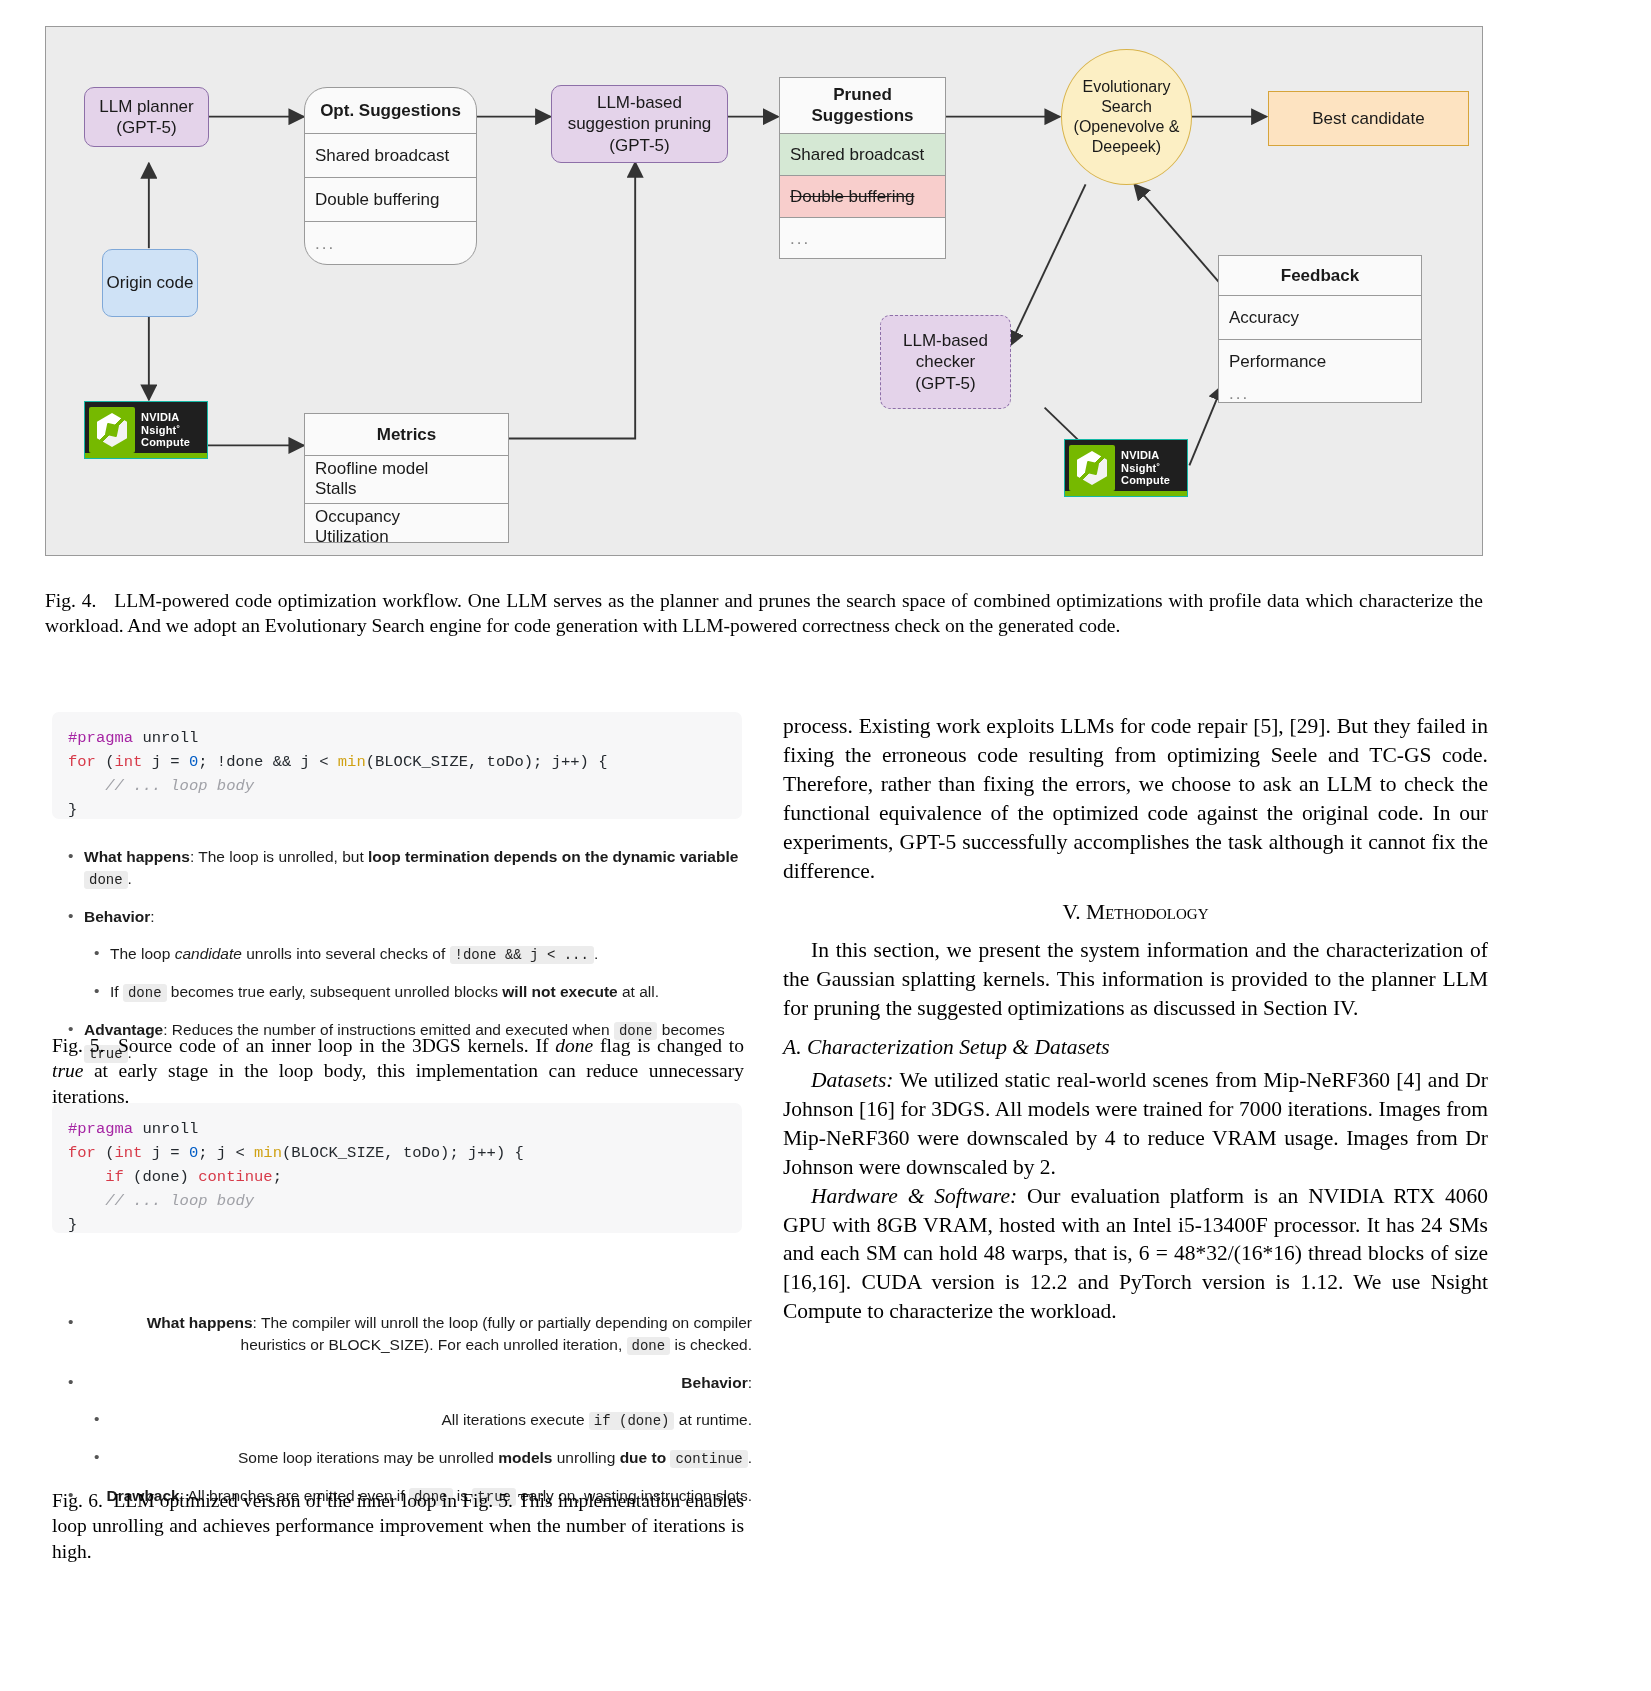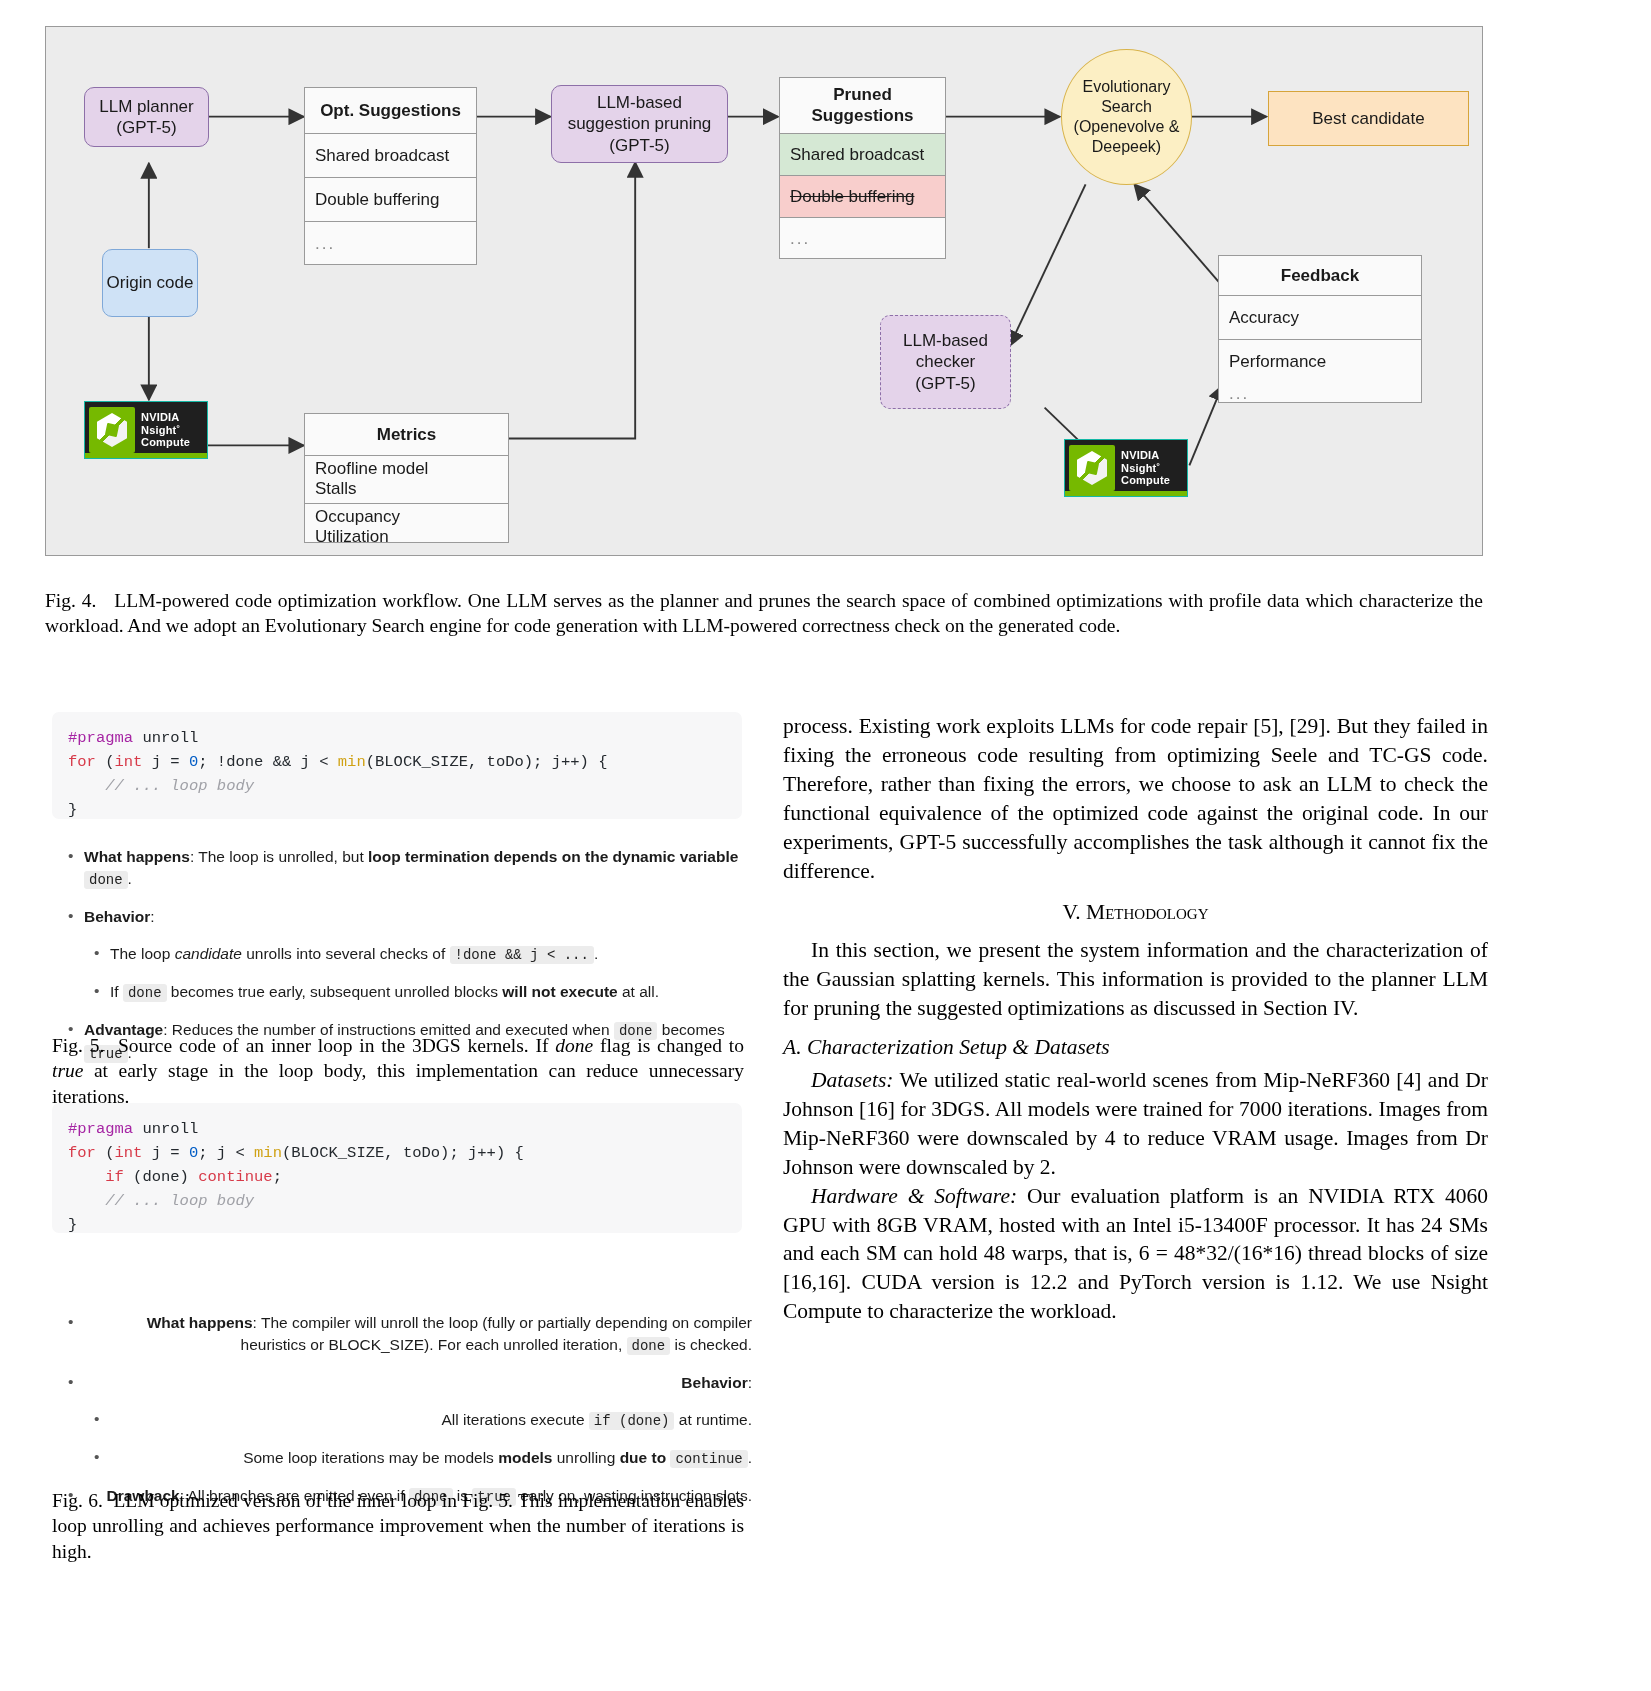--- a/index.html
+++ b/index.html
@@ -155,21 +155,21 @@
   <div class="nsight" style="left:38px; top:374px; width:124px; height:58px;">
     <div class="cube"></div>
     <div class="txt">
       <div>NVIDIA</div>
       <div>Nsight˚</div>
       <div>Compute</div>
     </div>
     <div class="bar"></div>
   </div>
 
-  <div class="tbl" style="left:258px; top:60px; width:173px; height:178px;">
+  <div class="tbl" style="left:258px; top:60px; width:173px; height:178px;border-radius:23px;">
     <div class="row head" style="height:46px;">Opt. Suggestions</div>
     <div class="row" style="height:44px;">Shared broadcast</div>
     <div class="row" style="height:44px;">Double buffering</div>
     <div class="row dots" style="height:44px;">...</div>
   </div>
 
   <div class="node rbox" style="left:505px; top:58px; width:177px; height:78px;">
     <span style="white-space:pre-line;">LLM-based
 suggestion pruning
 (GPT-5)</span>
@@ -255,21 +255,21 @@
   <div class="ln"><span class="k-kw">for</span><span> (</span><span class="k-kw">int</span><span> j = </span><span class="k-num">0</span><span>; j &lt; </span><span class="k-fn">min</span><span>(BLOCK_SIZE, toDo); j++) {</span></div>
   <div class="ln"><span class="k-kw">    if</span><span> (done) </span><span class="k-kw">continue</span><span>;</span></div>
   <div class="ln k-com">    // ... loop body</div>
   <div class="ln">}</div>
 </div>
 
 <div class="blist" style="left:62px; top:1312px;text-align:right;">
     <div class="li"><b>What happens</b><span>: The compiler will unroll the loop (fully or partially depending on compiler heuristics or BLOCK_SIZE). For each unrolled iteration, </span><code class="inl">done</code><span> is checked.</span></div>
     <div class="li"><b>Behavior</b><span>:</span></div>
     <div class="li sub"><span>All iterations execute </span><code class="inl">if (done)</code><span> at runtime.</span></div>
-    <div class="li sub"><span>Some loop iterations may be models </span><b>models</b><span> unrolling </span><b>due to</b><span> </span><code class="inl">continue</code><span>.</span></div>
+    <div class="li sub"><span>Some loop iterations may be unrolled </span><b>models</b><span> unrolling </span><b>due to</b><span> </span><code class="inl">continue</code><span>.</span></div>
     <div class="li"><b>Drawback</b><span>: All branches are emitted even if </span><code class="inl">done</code><span> is </span><code class="inl">true</code><span> early on, wasting instruction slots.</span></div>
   </div>
 
 <div class="caption" style="left:52px; top:1488px; width:692px;">
   <span class="lead">Fig. 6.</span>
   &nbsp;<span>LLM optimized version of the inner loop in Fig. 5. This implementation enables loop unrolling and achieves performance improvement when the number of iterations is high.</span>
 </div>
 
 <div class="col" style="left:783px; top:712px;">
   <p class="noind">process. Existing work exploits LLMs for code repair [5], [29]. But they failed in fixing the erroneous code resulting from optimizing Seele and TC-GS code. Therefore, rather than fixing the errors, we choose to ask an LLM to check the functional equivalence of the optimized code against the original code. In our experiments, GPT-5 successfully accomplishes the task although it cannot fix the difference.</p>

